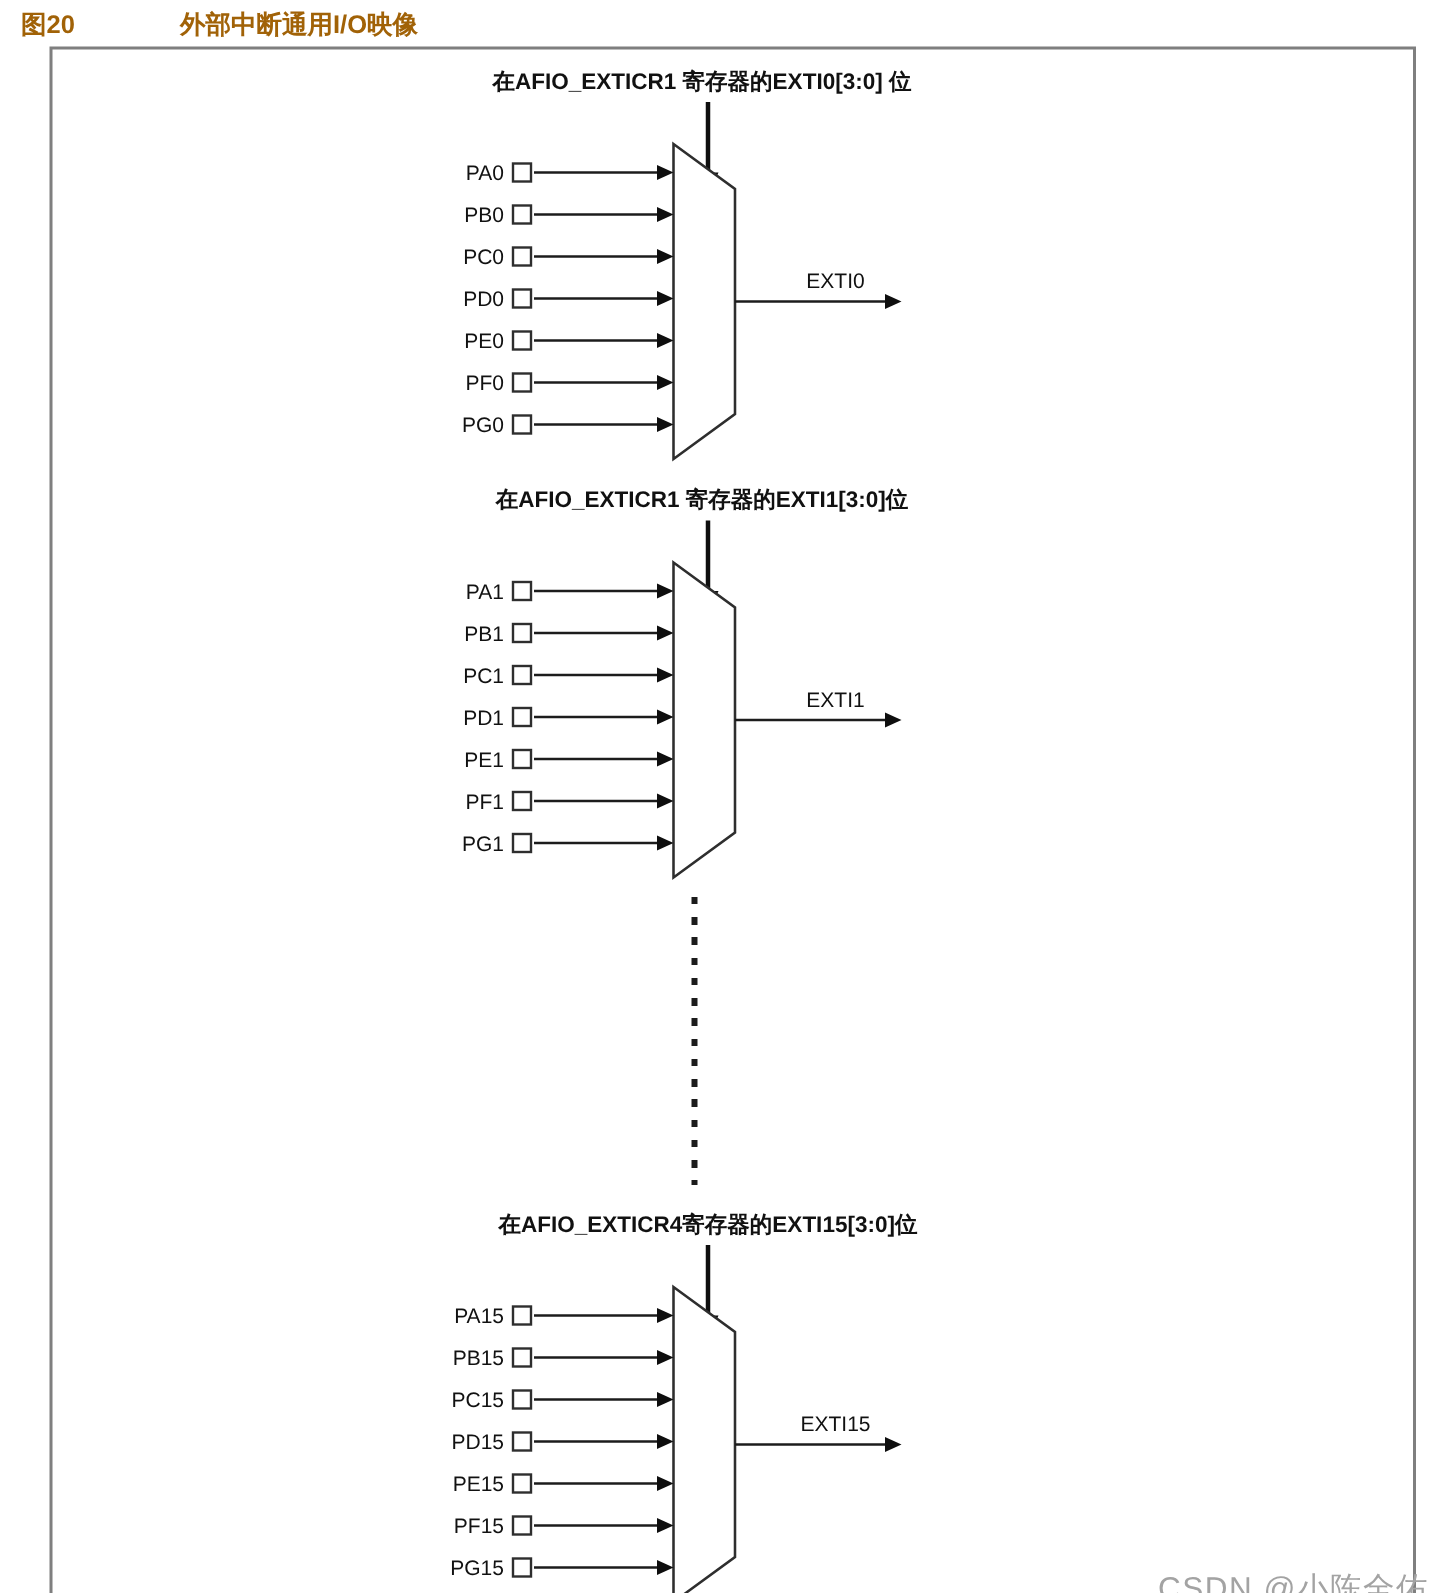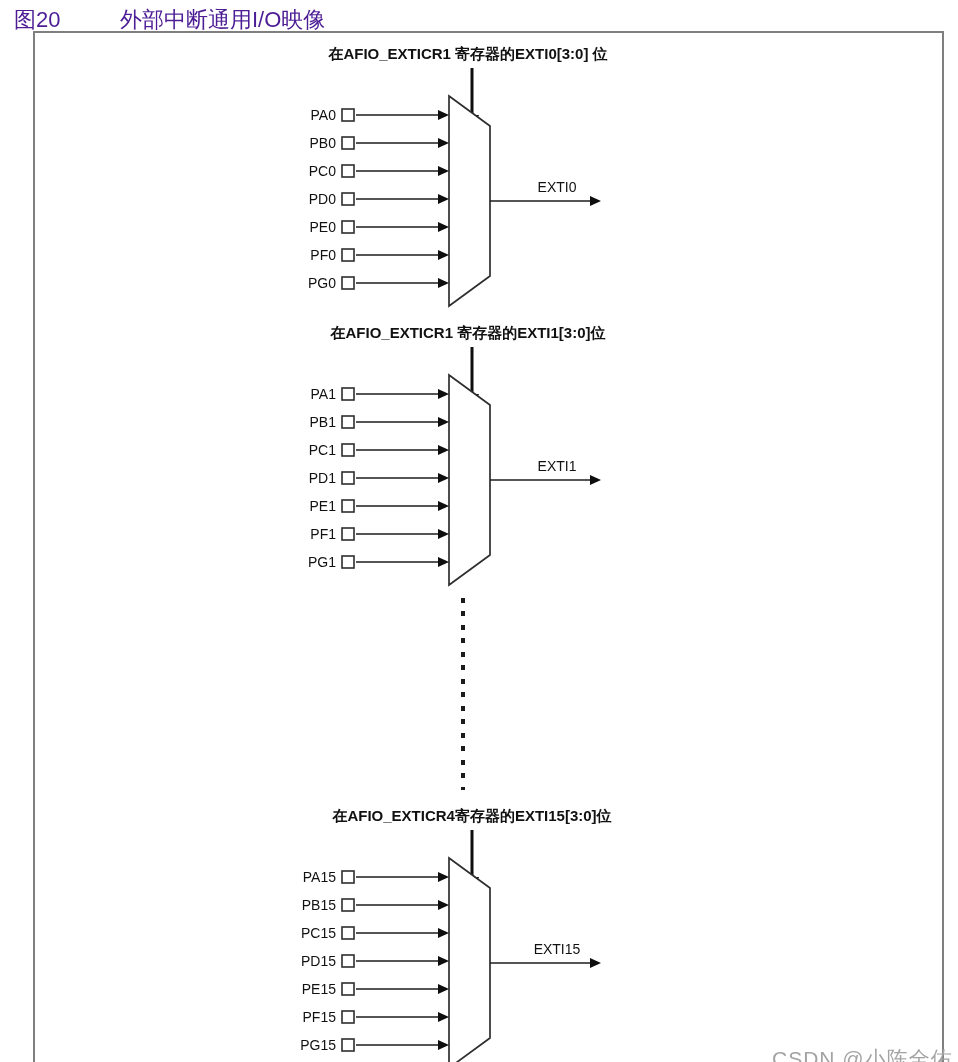--- a/index.html
+++ b/index.html
@@ -6,21 +6,21 @@
   .stage{
     position:relative;
     width:958px;height:1062px;
     overflow:hidden;
     background:#ffffff;
     font-family:"Liberation Sans", sans-serif;
     color:#111111;
   }
   .fig-caption{
     position:absolute;top:5px;left:14px;
-    font-size:22px;font-weight:400;color:#4c1d95;
+    font-size:17px;font-weight:700;color:#a16207;
     white-space:nowrap;
   }
   .fig-caption .fig-num{display:inline-block;width:106px;}
   .frame{
     position:absolute;left:33px;top:31px;
     width:911px;height:1080px;
     border:2px solid #7f7f7f;
     background:#ffffff;
     box-sizing:border-box;
   }

